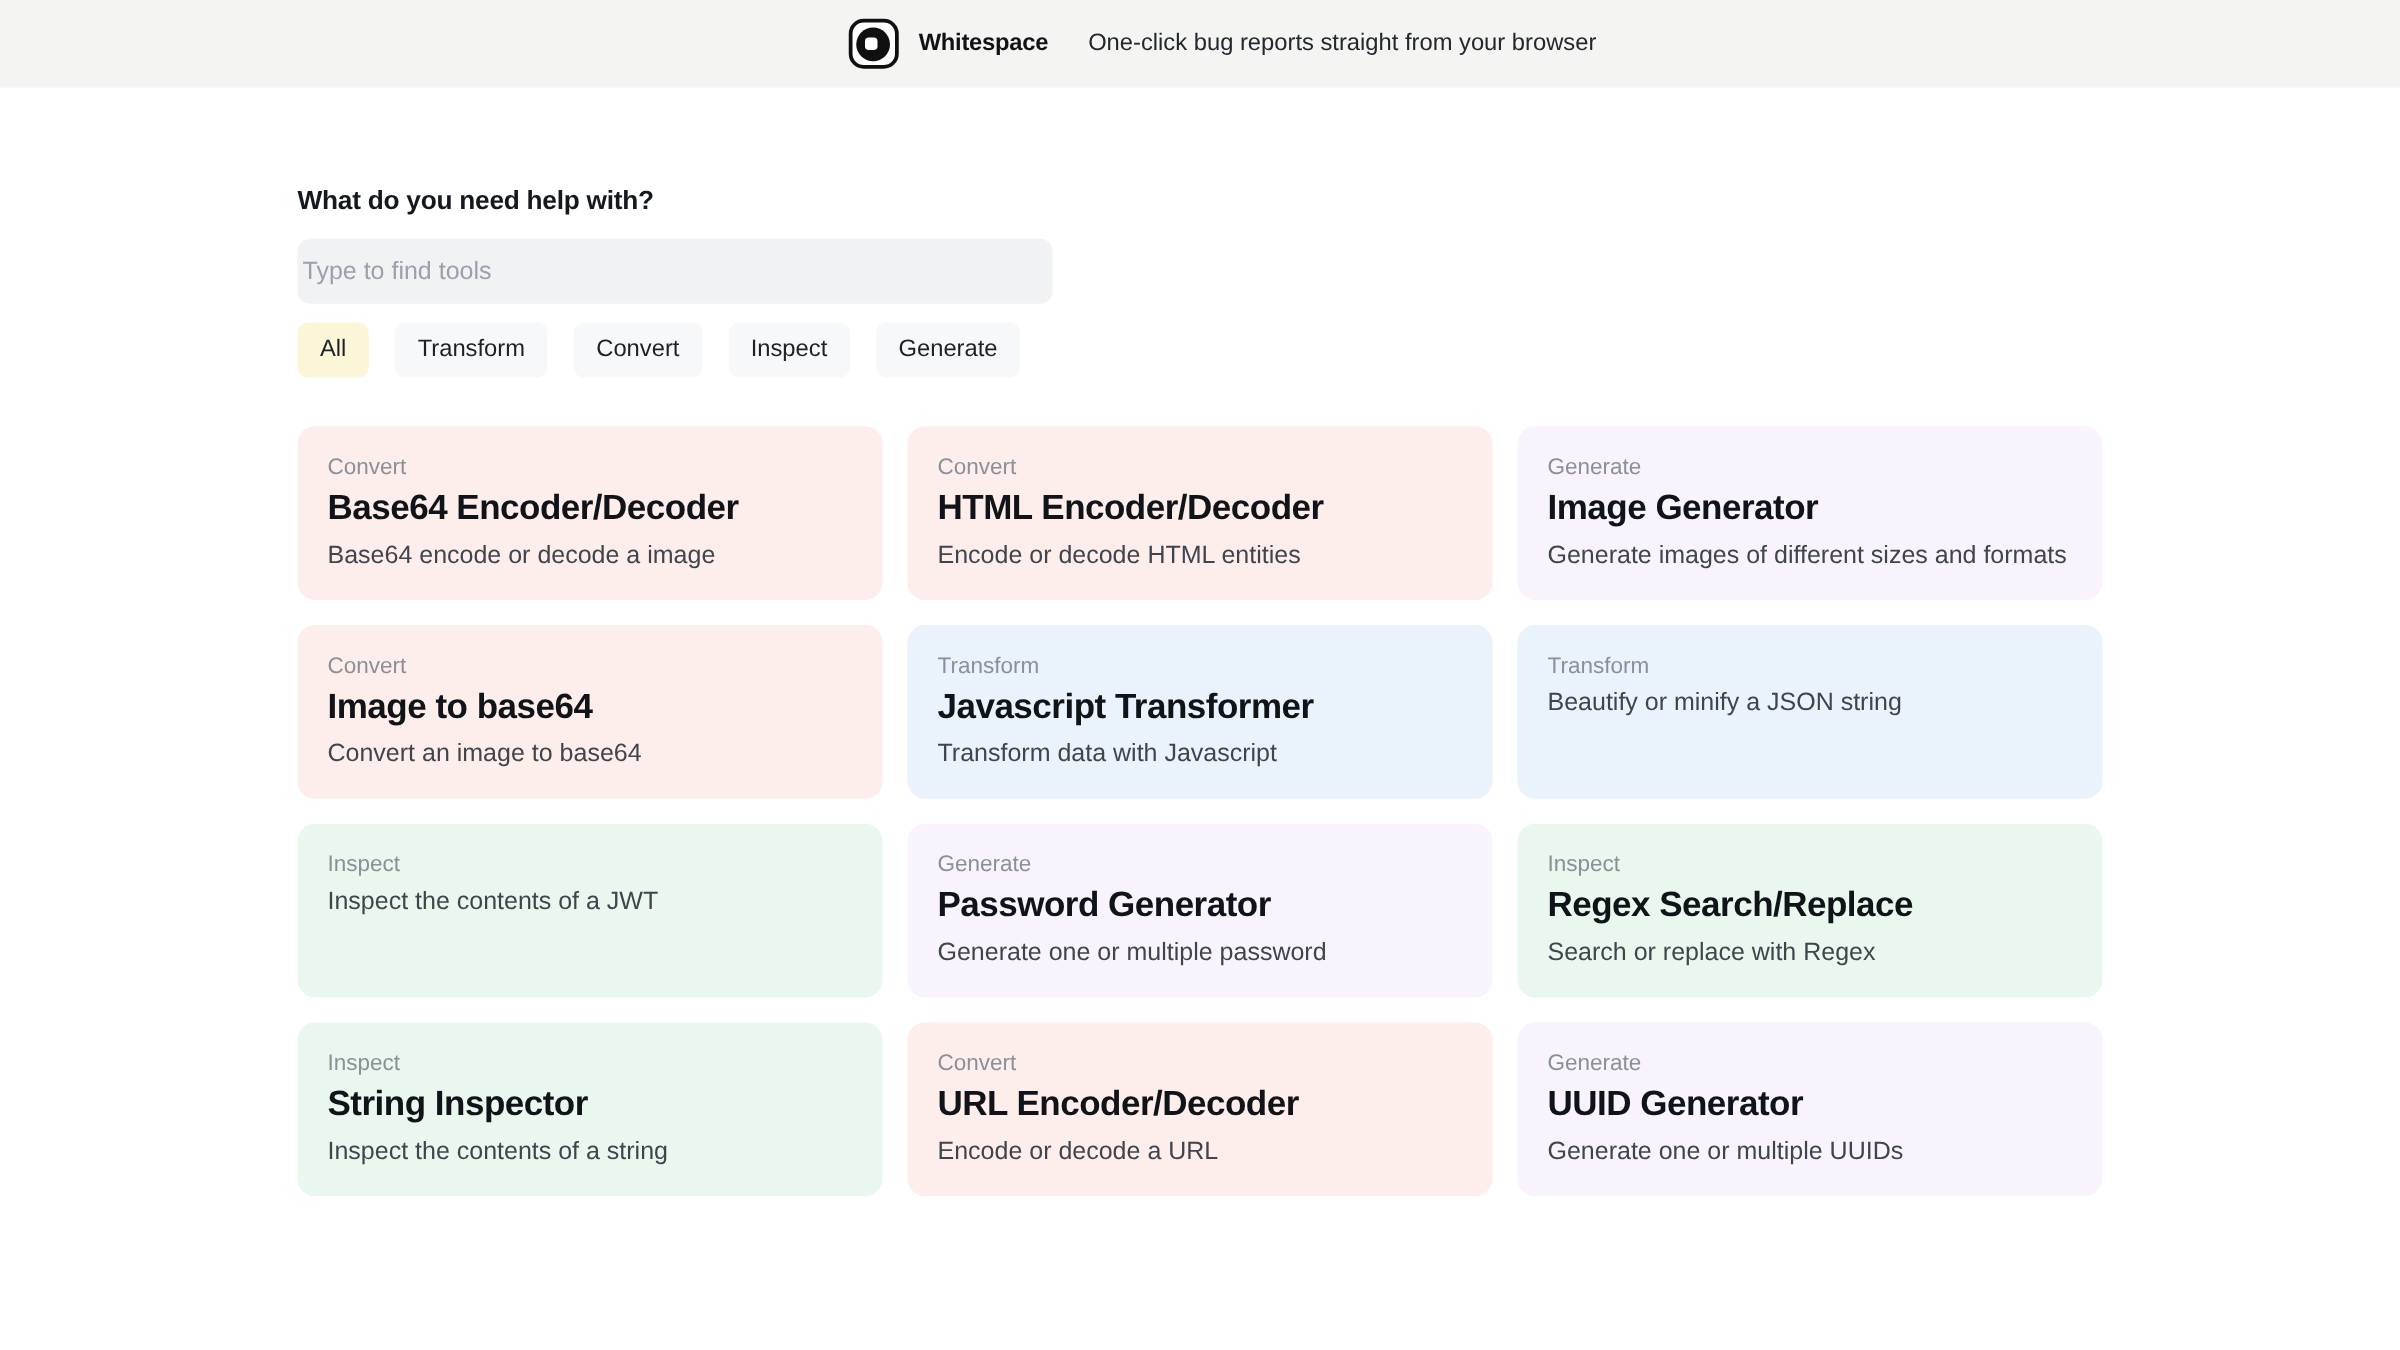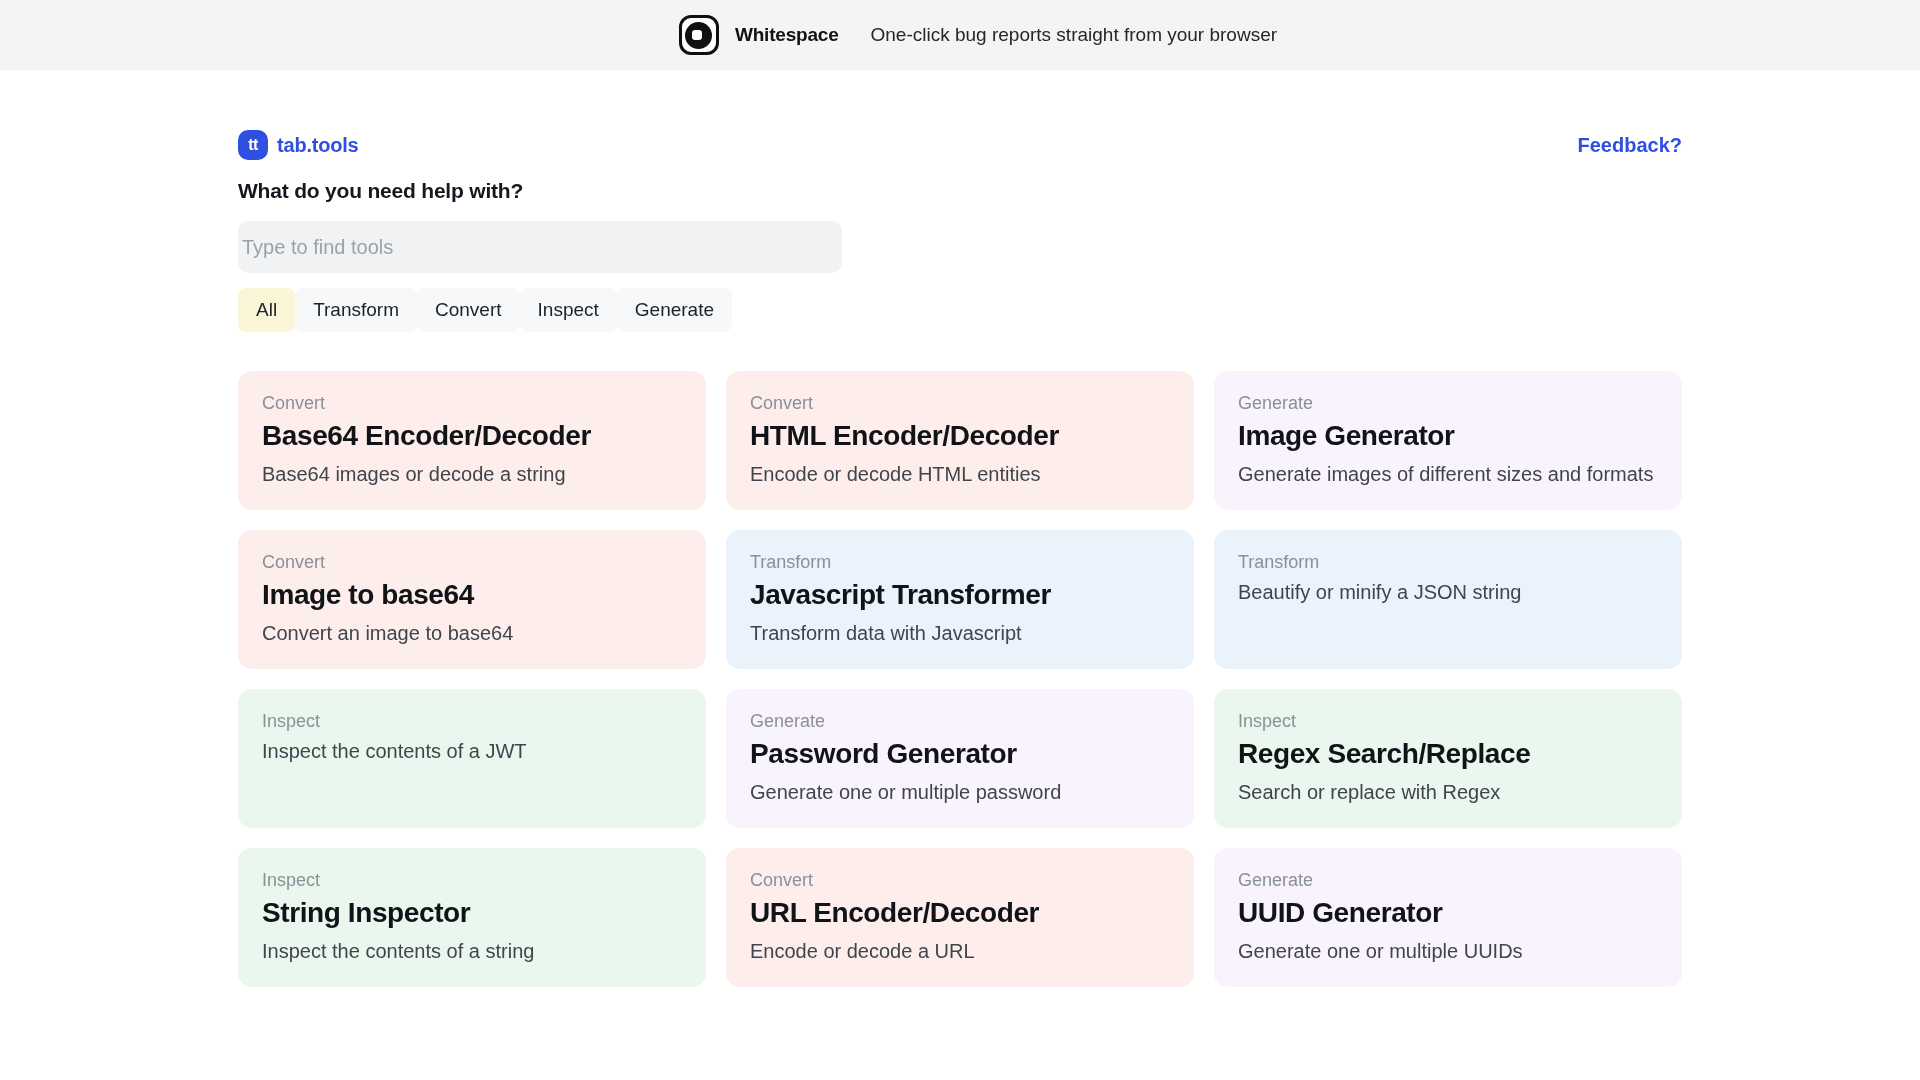--- a/index.html
+++ b/index.html
@@ -29,21 +29,21 @@
   .feedback { font-size: 20px; font-weight: 700; color: var(--accent, #2f4fe0);
     text-decoration: none; cursor: pointer; }
 
   h1 { margin-top: 19px; font-size: 21px; font-weight: 700; color: #14181f; letter-spacing: -0.2px; }
 
   .search-input { margin-top: 18px; width: 604px; height: 52px; border: none; outline: none;
     background: #f1f2f4; border-radius: 10px; padding: 0 4px; font-size: 20px;
     font-family: "Liberation Sans", sans-serif; color: #14181f; display: block; }
   .search-input::placeholder { color: #9aa1ac; }
 
-  .filters { margin-top: 15px; display: flex; gap: 0; }
+  .filters { margin-top: 15px; display: flex; gap: 21px; }
   .filter { border: none; cursor: pointer; background: var(--filter-bg, #f7f8fa);
     border-radius: 8px; padding: 11px 18px; font-size: 19px; color: #1d2228;
     font-family: "Liberation Sans", sans-serif; }
   .filter.active { background: var(--filter-active-bg, #fcf6d8); }
 
   .grid { margin-top: 39px; display: grid; grid-template-columns: repeat(3, 1fr); gap: 20px; }
   .card { border-radius: 14px; padding: 22px 24px; cursor: pointer; }
   .card .cat { font-size: 18px; line-height: 20px; color: #8a9098; margin-bottom: 7px; }
   .card .title { font-size: 28px; line-height: 32px; font-weight: 700; color: #101317;
     letter-spacing: -0.4px; margin-bottom: 9px; }
@@ -56,45 +56,38 @@
   <span class="ws-logo">
     <span class="ws-circle">
       <span class="ws-dot"></span>
     </span>
   </span>
   <span class="ws-brand">Whitespace</span>
   <span class="ws-tagline">One-click bug reports straight from your browser</span>
 </div>
 
 <div class="page">
-  <header>
-    <div class="brand">
-      <span class="tt-badge">tt</span>
-      <span class="site-name">tab.tools</span>
-    </div>
-    <a class="feedback">Feedback?</a>
-  </header>
 
   <h1>What do you need help with?</h1>
 
   <input class="search-input" type="text" placeholder="Type to find tools" style="">
 
   <div class="filters">
       <button class="filter active">All</button>
       <button class="filter">Transform</button>
       <button class="filter">Convert</button>
       <button class="filter">Inspect</button>
       <button class="filter">Generate</button>
     </div>
 
   <div class="grid">
       <div class="card" style="background: rgb(253, 238, 236);">
     <div class="cat">Convert</div>
     <div class="title">Base64 Encoder/Decoder</div>
-    <div class="desc">Base64 images or decode a string</div>
+    <div class="desc">Base64 encode or decode a image</div>
   </div>
       <div class="card" style="background: rgb(253, 238, 236);">
     <div class="cat">Convert</div>
     <div class="title">HTML Encoder/Decoder</div>
     <div class="desc">Encode or decode HTML entities</div>
   </div>
       <div class="card" style="background: rgb(248, 243, 252);">
     <div class="cat">Generate</div>
     <div class="title">Image Generator</div>
     <div class="desc">Generate images of different sizes and formats</div>

